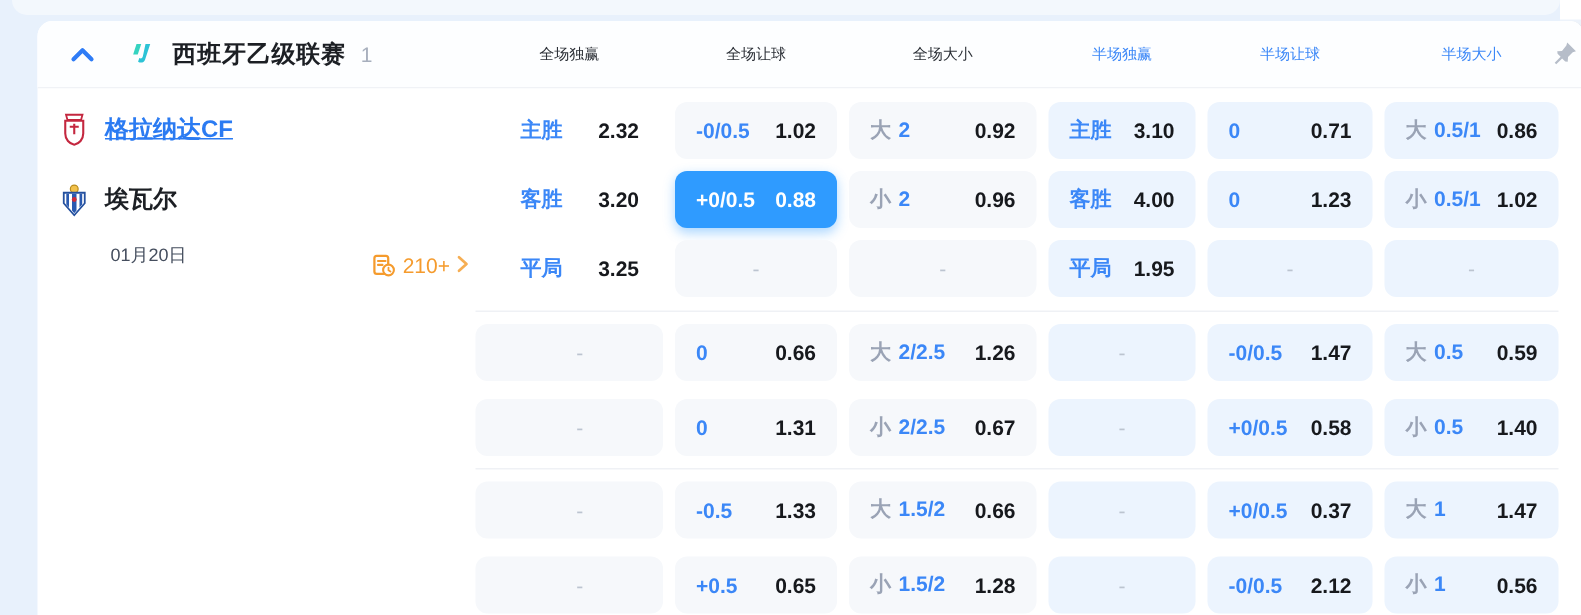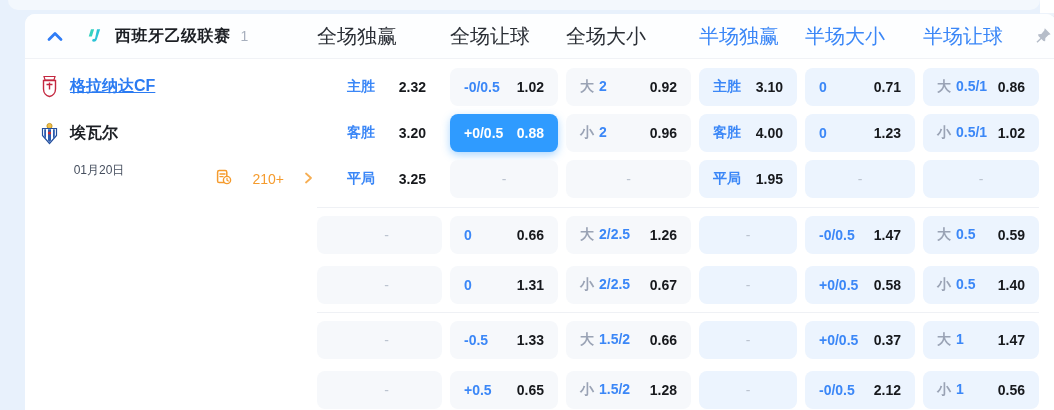--- a/index.html
+++ b/index.html
@@ -29,37 +29,37 @@
   }
   .collapse-btn{display:flex;align-items:center;justify-content:center;width:16px;height:16px;margin-left:22px;cursor:pointer;}
   .league-logo{display:flex;align-items:center;margin-left:22px;}
   .league-name{margin-left:12px;font-size:16px;font-weight:bold;color:#1c1f24;letter-spacing:.5px;}
   .league-count{margin-left:10px;font-size:14px;color:#a7afbd;}
   .head-cols{
     position:absolute;left:292px;right:18px;top:0;bottom:0;
     display:grid;grid-template-columns:125px 108px 125px 98px 110px 116px;column-gap:8px;
     align-items:center;
   }
-  .head-col{text-align:left;font-size:20px;}
+  .head-col{text-align:center;font-size:10px;}
   .head-col.full{color:#2b2f36;}
   .head-col.half{color:#3b87f7;cursor:pointer;}
   .pin{position:absolute;right:4px;top:13px;width:18px;height:18px;cursor:pointer;}
   
   .card-body{position:relative;display:flex;}
   .info-col{position:relative;width:292px;flex:none;}
   .team-row{position:absolute;left:14px;display:flex;align-items:center;gap:10px;height:32px;}
   .team-row.home{top:11px;}
   .team-row.away{top:58px;}
   .team-name{font-size:16px;font-weight:bold;}
   .team-row.home .team-name{color:#2b7bf2;text-decoration:underline;}
   .team-row.away .team-name{color:#1c1f24;}
   .crest{width:21px;height:23px;display:flex;align-items:center;}
   .datetime{position:absolute;left:4px;top:102px;width:140px;text-align:center;
     font-size:12px;line-height:19px;color:#454e5e;}
-  .more-link{position:absolute;right:4px;top:110px;display:flex;align-items:center;gap:20px;cursor:pointer;}
+  .more-link{position:absolute;right:4px;top:110px;display:flex;align-items:flex-start;gap:4px;cursor:pointer;}
   .more-label{font-size:14px;color:#f59b2d;}
   
   .odds-area{flex:none;width:740px;padding-right:18px;box-sizing:border-box;}
   .section{padding:9px 0;}
   .section + .section{border-top:1px solid #eff1f5;}
   .section.s1,.section.s2{padding:8px 0;}
   .orow{display:grid;grid-template-columns:125px 108px 125px 98px 110px 116px;column-gap:8px;margin-bottom:8px;}
   .section.s1 .orow,.section.s2 .orow{margin-bottom:12px;}
   .orow:last-child{margin-bottom:0 !important;}
   .cell{
@@ -101,22 +101,22 @@
         <path d="M16 3h4.2l-4.6 14c-.9 2.6-3.9 3.3-6.2 1.8l1.1-3.2c2 .9 2.7-.2 3.1-1.4z" fill="#2cc3d6"></path>
       </svg>
     </span>
     <span class="league-name">西班牙乙级联赛</span>
     <span class="league-count">1</span>
     <div class="head-cols" id="head-cols">
         <span class="head-col full">全场独赢</span>
         <span class="head-col full">全场让球</span>
         <span class="head-col full">全场大小</span>
         <span class="head-col half">半场独赢</span>
+        <span class="head-col half">半场让球</span>
         <span class="head-col half">半场大小</span>
-        <span class="head-col half">半场让球</span>
       </div>
     <span class="pin">
       <svg width="18" height="18" viewBox="0 0 16 16">
           <path fill="#b6bdc9" d="M9.6 1.2l5.2 5.2-1.9.6-2.8 2.8-.2 2.8-1.5-.2-1.8-1.8-3.5 3.5-.9-.9 3.5-3.5-1.8-1.8-.2-1.5 2.8-.2L9.1 3z"></path>
         </svg>
     </span>
   </div>
 
   <div class="card-body">
     <div class="info-col">

